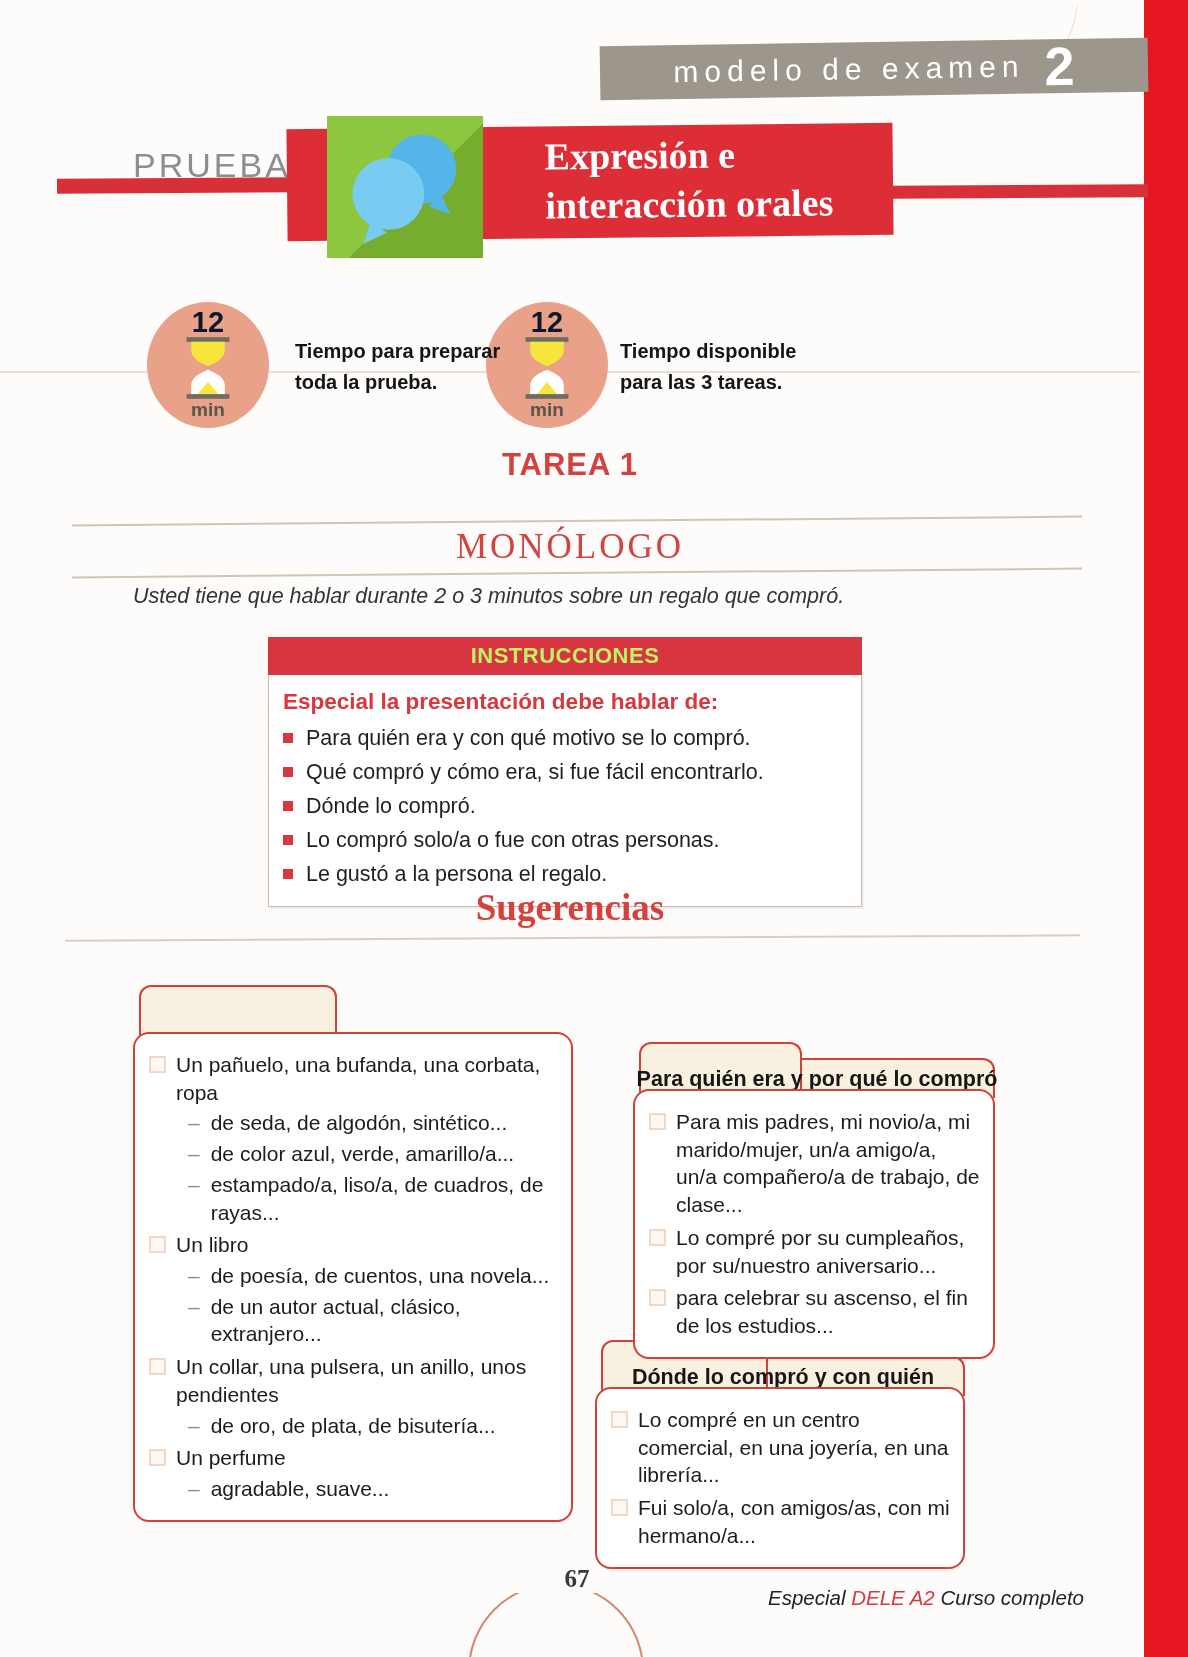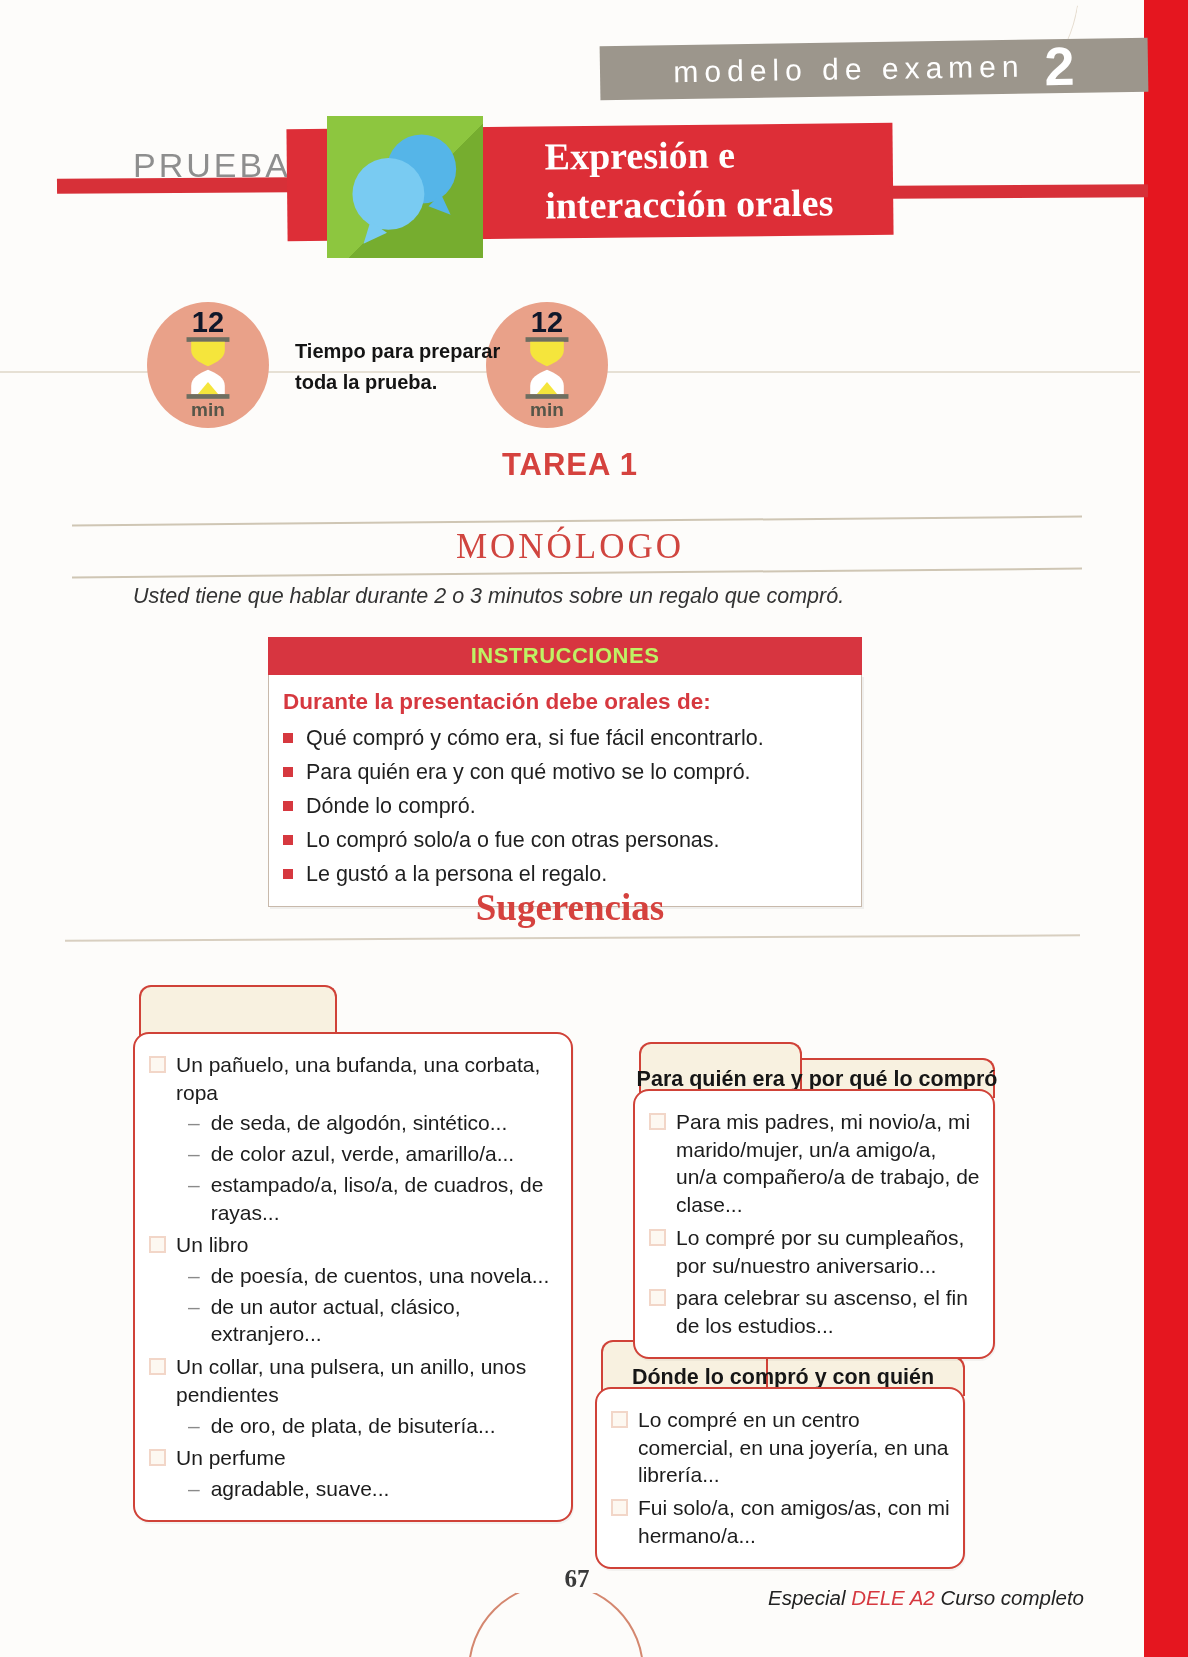--- a/index.html
+++ b/index.html
@@ -149,41 +149,45 @@
     <div class="timer-num">12</div>
     <svg width="56" height="62" viewBox="0 0 60 66">
       <rect x="7" y="0" width="46" height="5" fill="#6e6e60"></rect>
       <path d="M12 5 h36 v9 c0 8 -8 13 -18 17 c-10 -4 -18 -9 -18 -17 z" fill="#f5e53c"></path>
       <path d="M12 61 h36 v-9 c0 -8 -8 -13 -18 -17 c-10 4 -18 9 -18 17 z" fill="#ffffff"></path>
       <path d="M19 61 h22 l-11 -13 z" fill="#f5e53c"></path>
       <rect x="7" y="61" width="46" height="5" fill="#6e6e60"></rect>
     </svg>
     <div class="timer-min">min</div>
   </div>
+  <div class="timer-caption caption-2">
+    <span>Tiempo disponible</span><br>
+    <span>para las 3 tareas.</span>
+  </div>
 
   <div class="tarea-title">TAREA 1</div>
 
   <div class="rule rule-m1"></div>
   <div class="monologo-title">MONÓLOGO</div>
   <div class="rule rule-m2"></div>
 
   <div class="intro">Usted tiene que hablar durante 2 o 3 minutos sobre un regalo que compró.</div>
 
   <div class="instructions">
     <div class="instr-header">INSTRUCCIONES</div>
     <div class="instr-body">
-      <div class="instr-lead">Durante la presentación debe orales de:</div>
+      <div class="instr-lead">Especial la presentación debe hablar de:</div>
       <ul id="instr-list">
           <li>
             <span class="sq"></span>
+            <span class="it-text">Para quién era y con qué motivo se lo compró.</span>
+          </li>
+          <li>
+            <span class="sq"></span>
             <span class="it-text">Qué compró y cómo era, si fue fácil encontrarlo.</span>
-          </li>
-          <li>
-            <span class="sq"></span>
-            <span class="it-text">Para quién era y con qué motivo se lo compró.</span>
           </li>
           <li>
             <span class="sq"></span>
             <span class="it-text">Dónde lo compró.</span>
           </li>
           <li>
             <span class="sq"></span>
             <span class="it-text">Lo compró solo/a o fue con otras personas.</span>
           </li>
           <li>

